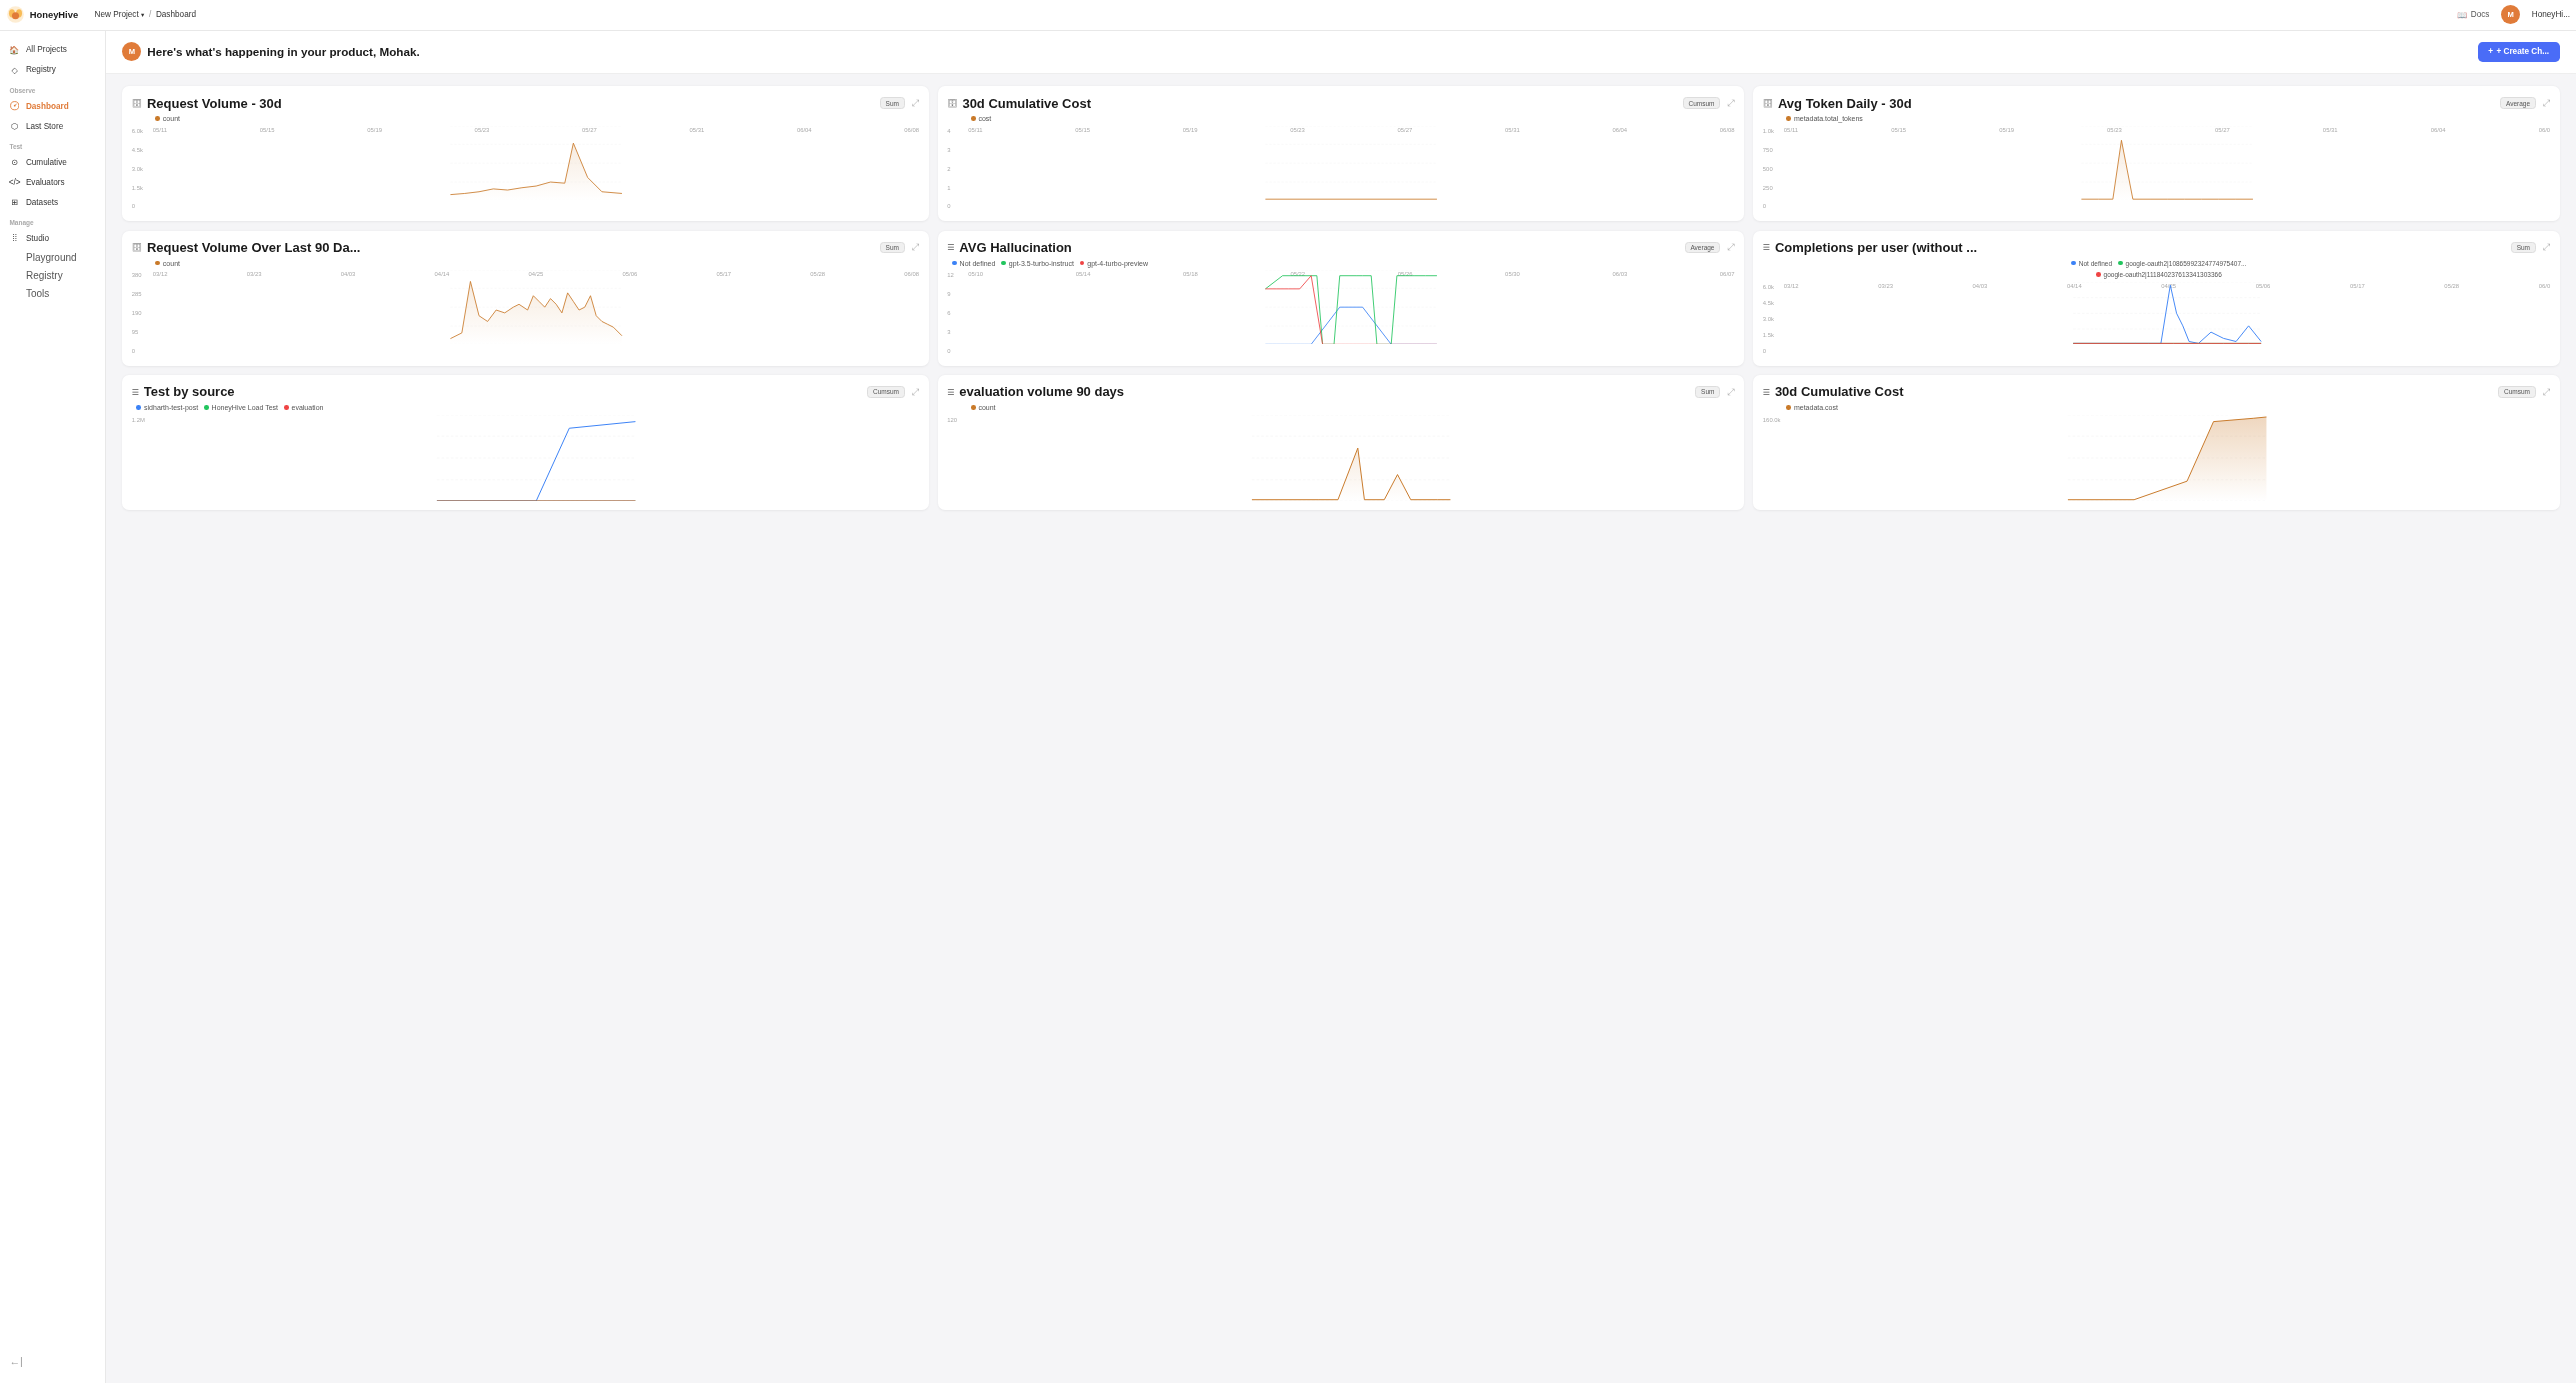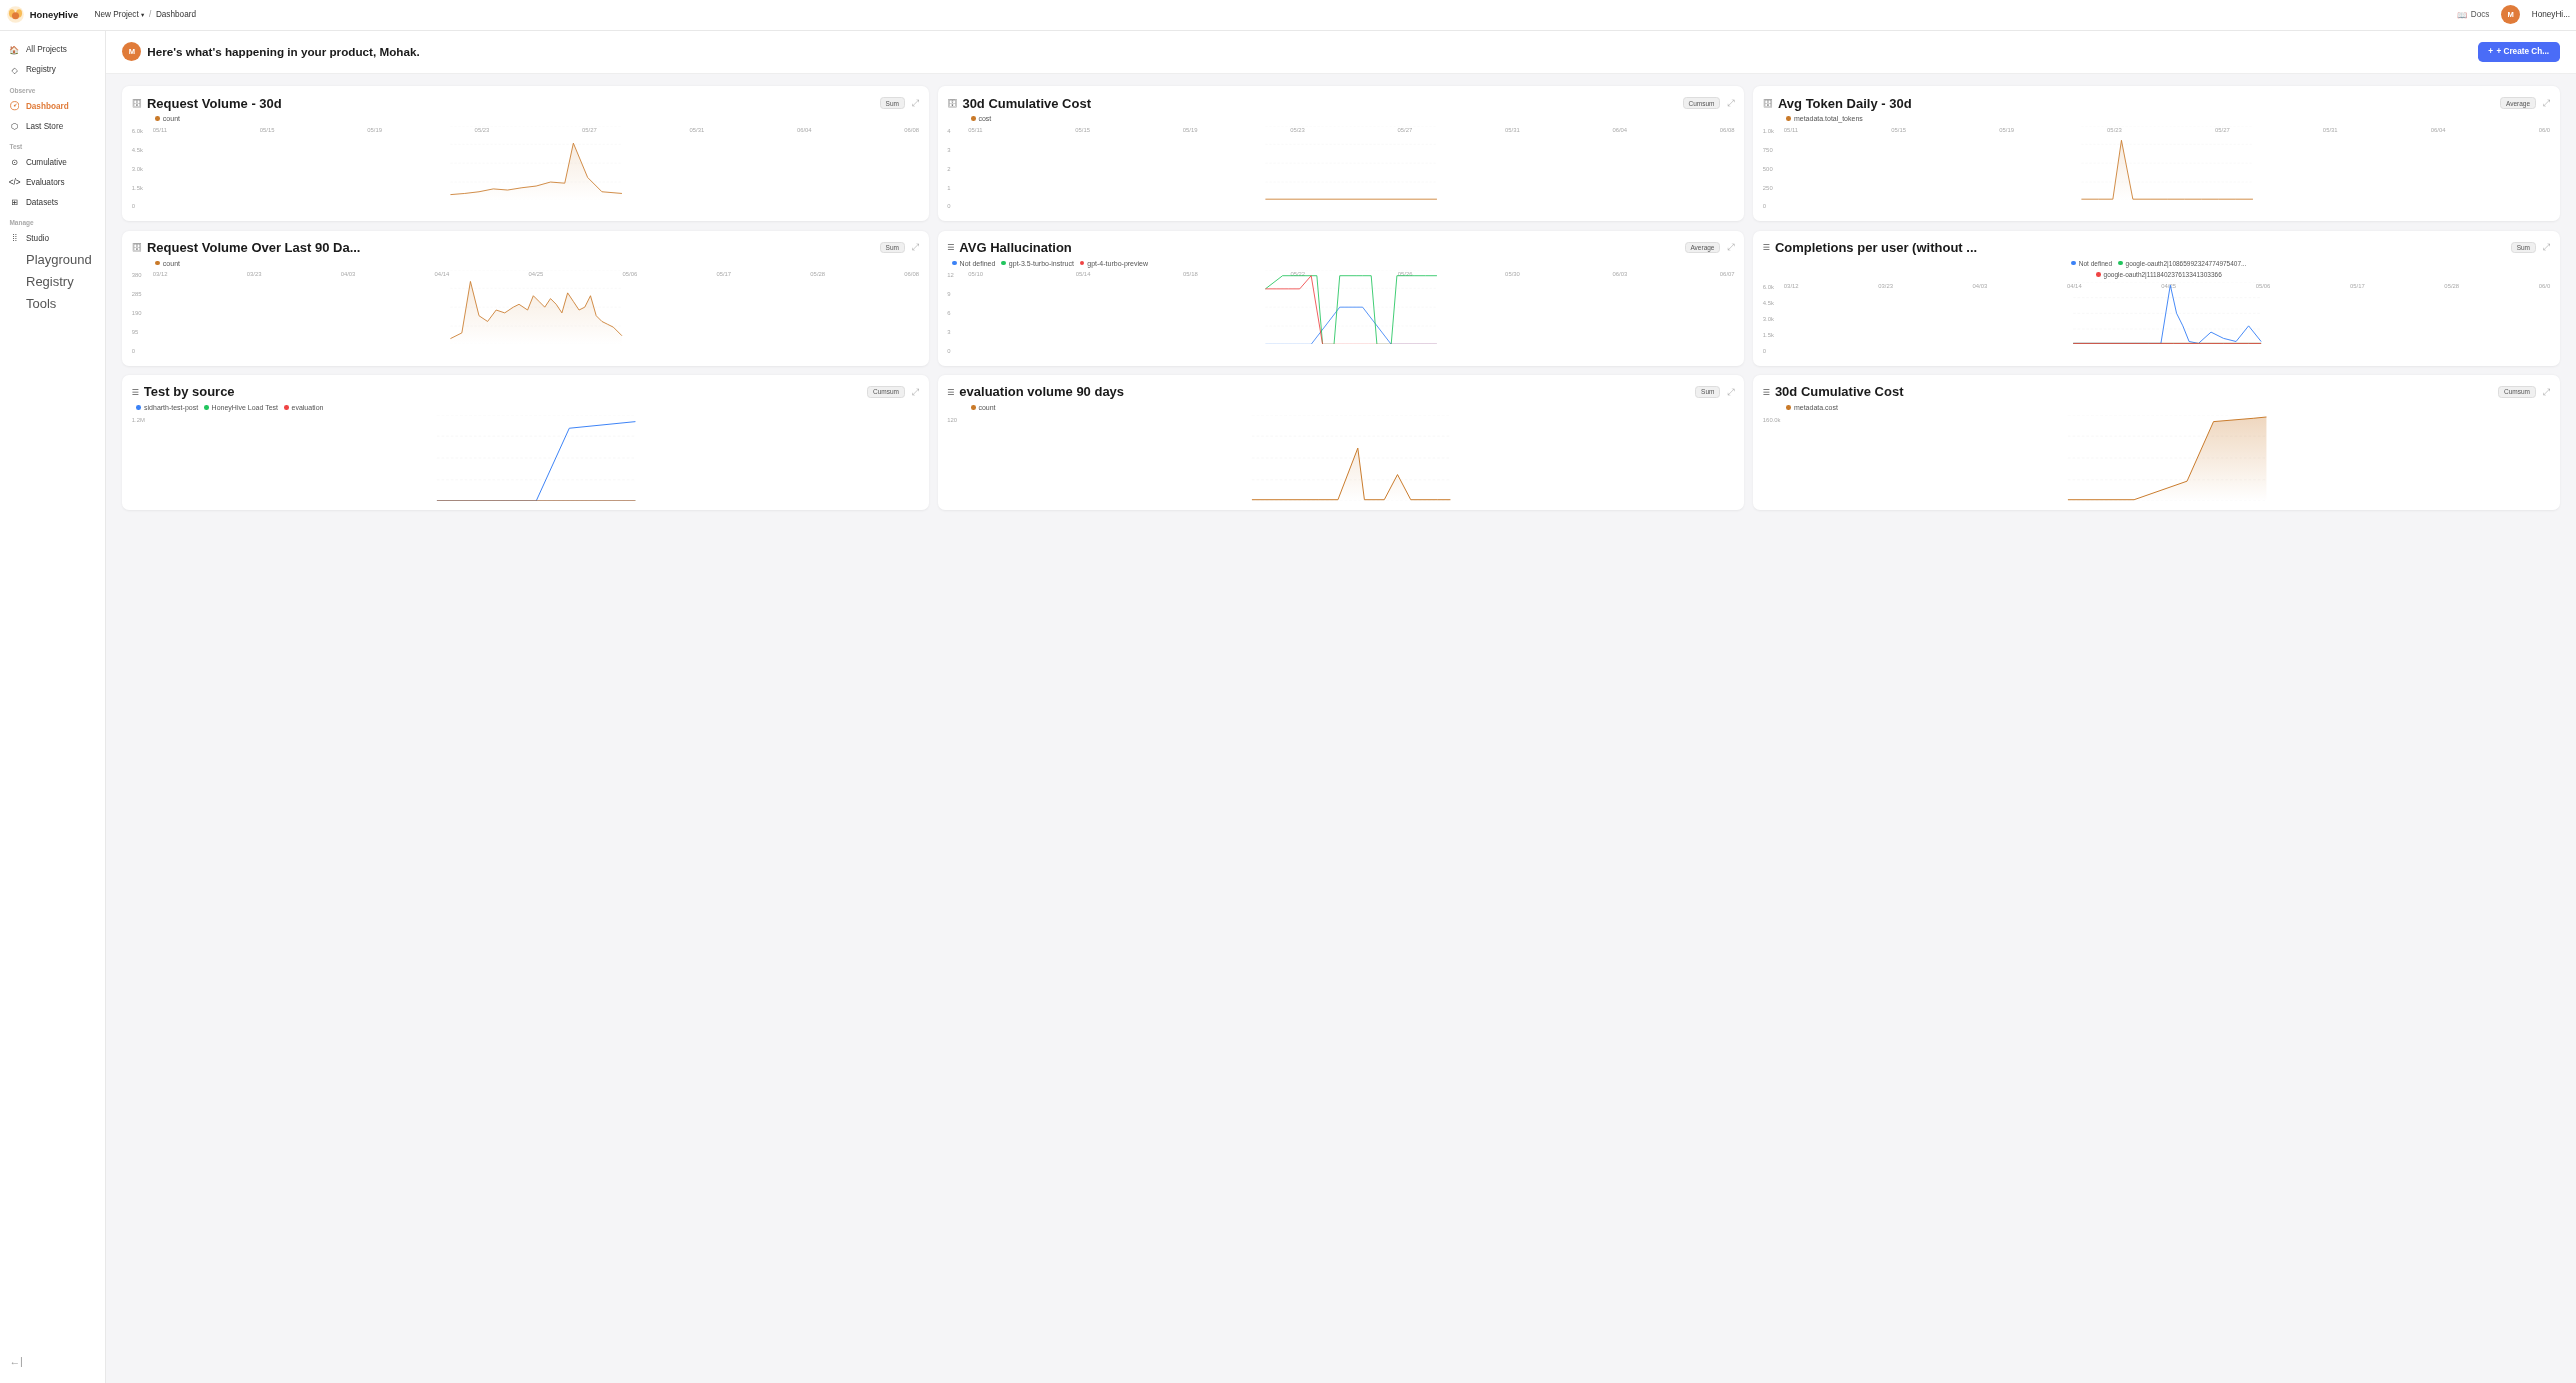--- a/index.html
+++ b/index.html
@@ -29,21 +29,21 @@
       display: flex; flex-direction: column; padding: 9.4px 0; flex-shrink: 0; overflow-y: auto;
     }
     .sidebar-section-label { font-size: 6.5px; color: #aaa; font-weight: 600; padding: 7px 9.4px 2.3px; text-transform: none; letter-spacing: 0; }
     .sidebar-item {
       display: flex; align-items: center; gap: 5.9px; padding: 4.7px 9.4px;
       font-size: 8.2px; color: #333; cursor: pointer; border-radius: 0;
       transition: background 0.15s;
     }
     .sidebar-item.active { color: #e07b39; font-weight: 600; }
     .sidebar-icon { width: 10.6px; height: 10.6px; flex-shrink: 0; display: flex; align-items: center; justify-content: center; }
-    .sidebar-sub { padding: 3.5px 9.4px 3.5px 26px; font-size: 13px; color: #555; cursor: pointer; }
+    .sidebar-sub { padding: 3.5px 9.4px 3.5px 26px; font-size: 10px; color: #555; cursor: pointer; }
     .collapse-btn { margin-top: auto; padding: 7px 9.4px; color: #999; font-size: 10.6px; cursor: pointer; }
 
     
     .main { flex: 1; overflow-y: auto; padding: 0; }
     .main-header {
       display: flex; align-items: center; justify-content: space-between;
       padding: 11.7px 16.4px; background: #fff; border-bottom: 0.6px solid #eee;
     }
     .greeting { display: flex; align-items: center; gap: 5.9px; font-size: 11.7px; font-weight: 600; color: #1a1a1a; }
     .greeting-avatar { width: 19px; height: 19px; border-radius: 50%; background: #e07b39; display: flex; align-items: center; justify-content: center; color: #fff; font-size: 7.6px; font-weight: 600; }

